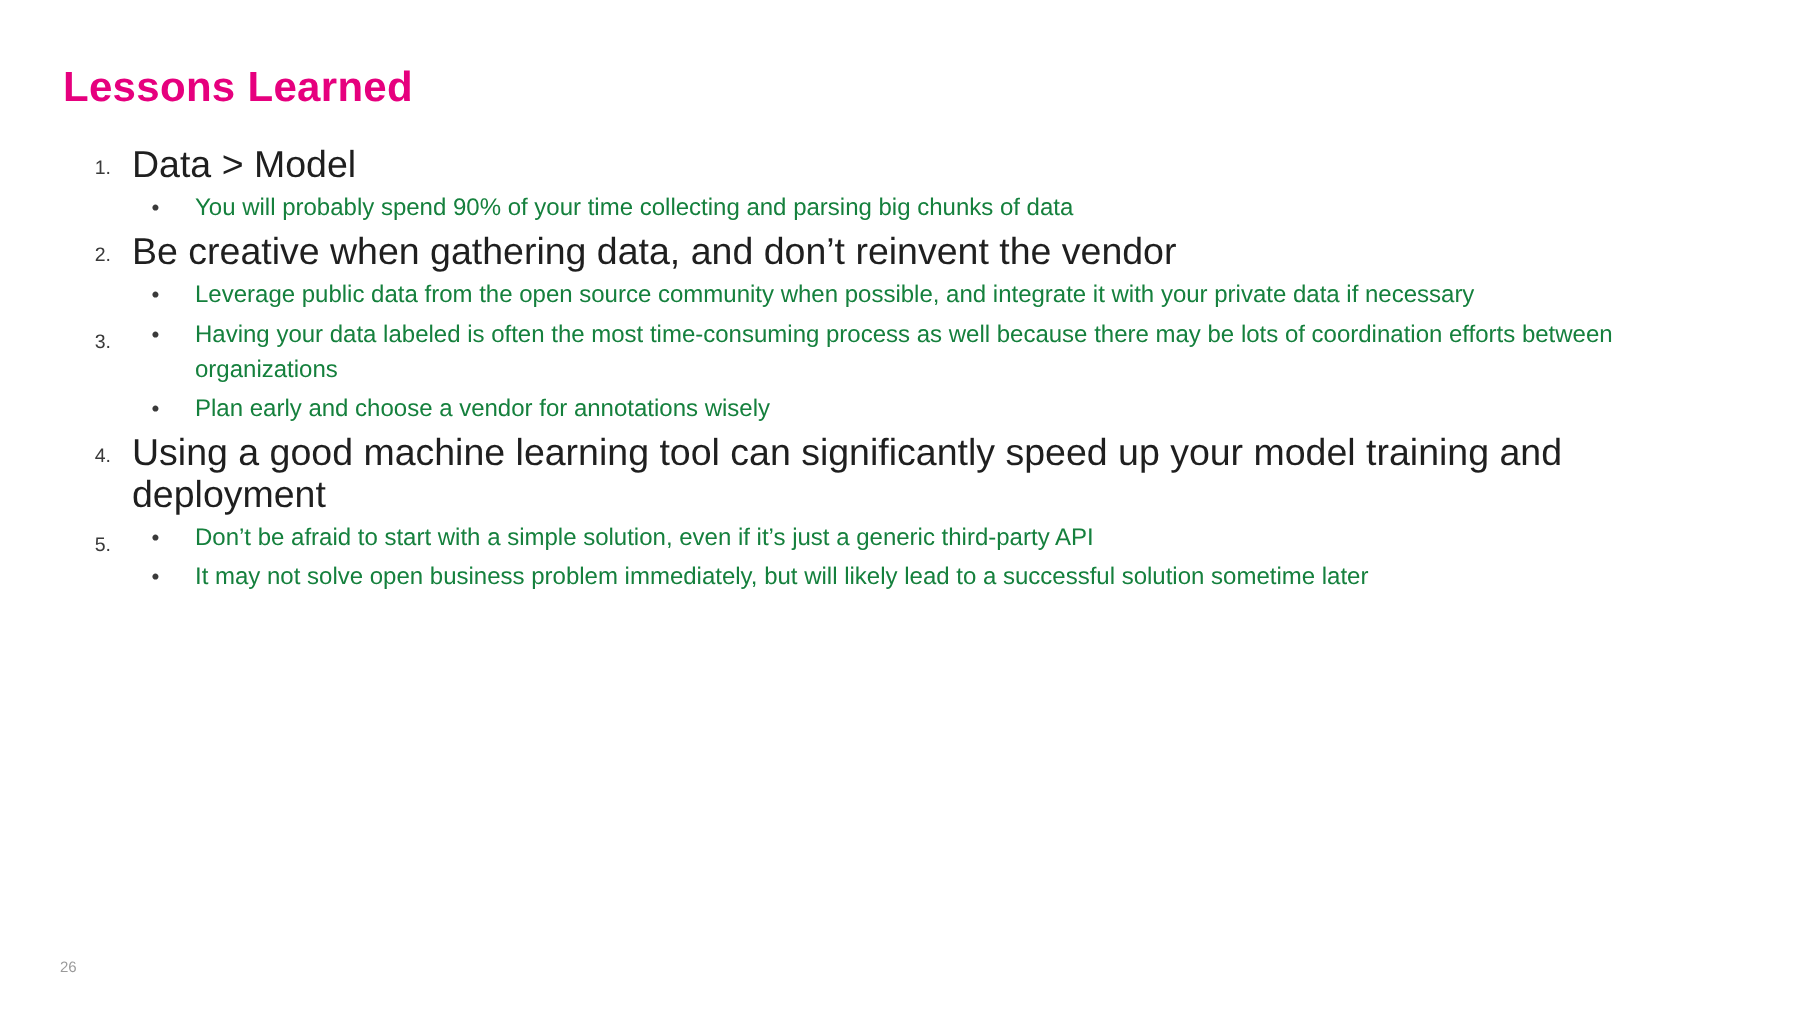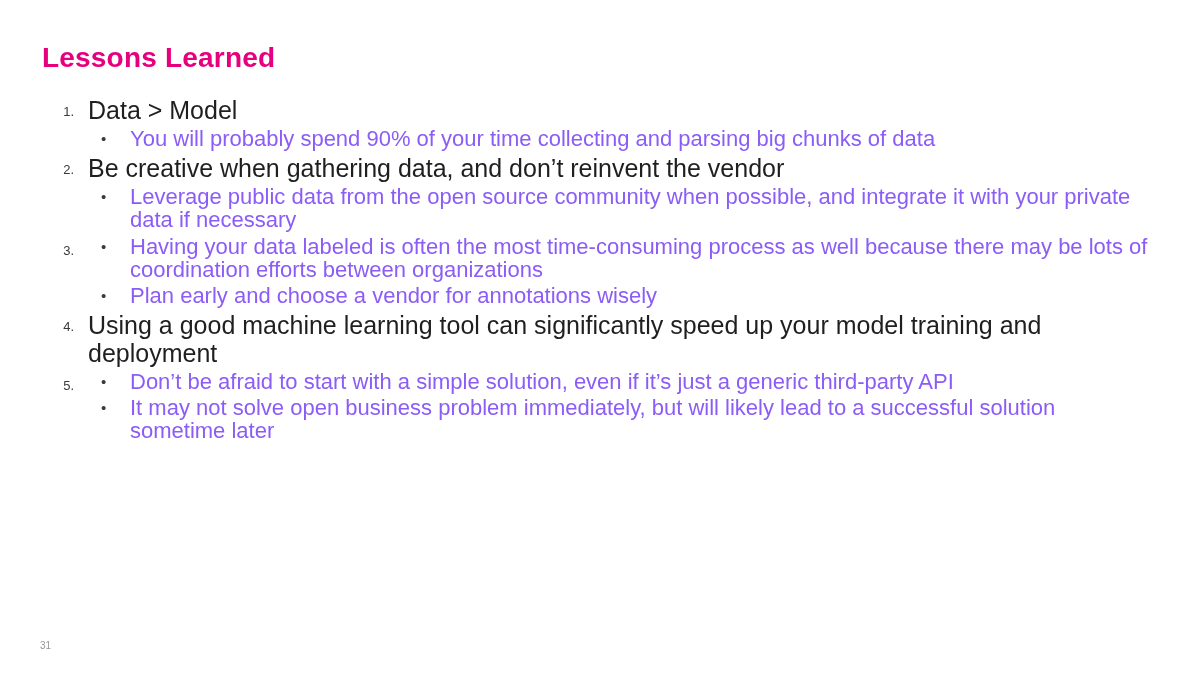--- a/index.html
+++ b/index.html
@@ -72,23 +72,23 @@
   }
   li.l2 > .bullet {
     position: absolute;
     left: 13px;
     top: 0px;
     font-size: 15px;
     color: #3a3a3a;
     line-height: 24px;
   }
   li.l2 > .l2text {
-    font-size: 22px;
+    font-size: 16px;
     line-height: 23px;
-    color: #8b5cf6;
+    color: #15803d;
   }
   .page-number {
     position: absolute;
     left: 40px;
     bottom: 24px;
     font-size: 10px;
     color: #9a9a9a;
   }
 </style>
 </head>
@@ -152,15 +152,15 @@
           <li class="l2">
             <span class="bullet">•</span>
             <span class="l2text">It may not solve open business problem immediately, but will likely lead to a successful solution sometime later</span>
           </li>
         </ul>
       </li>
 
     </ol>
   </div>
 
-  <div class="page-number">31</div>
+  <div class="page-number">26</div>
 
 </div>
 
 </body></html>

